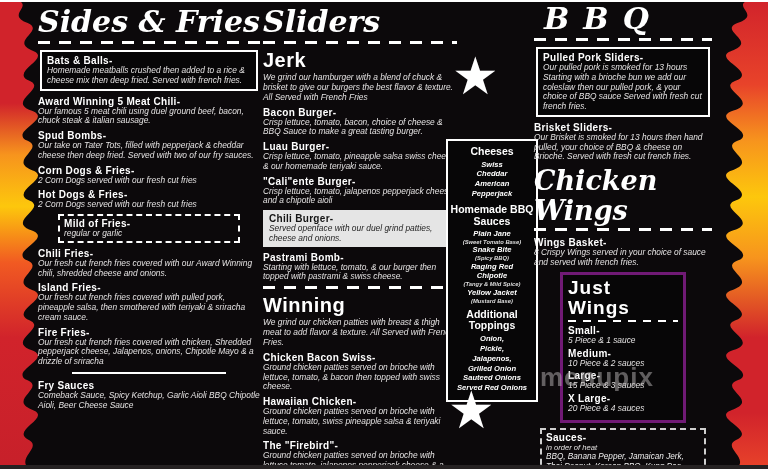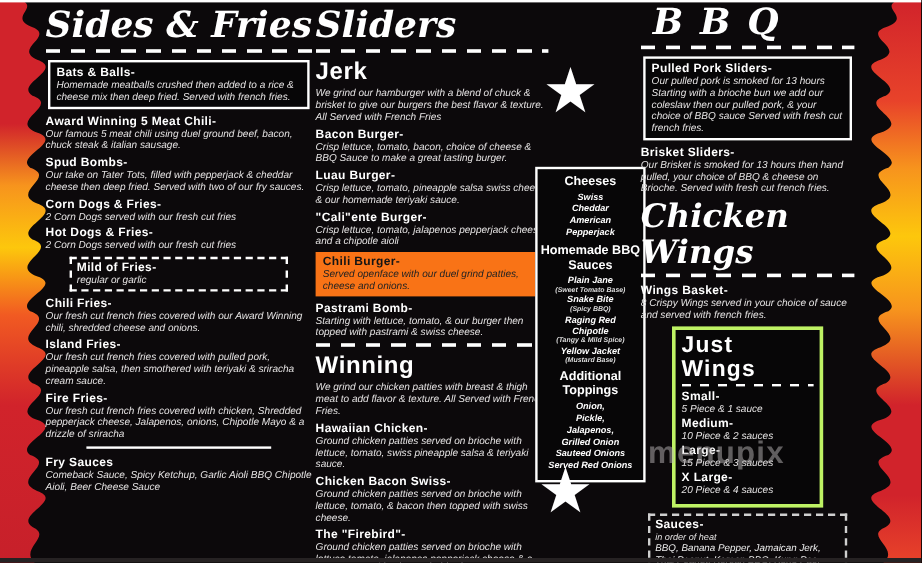--- a/index.html
+++ b/index.html
@@ -22,37 +22,37 @@
   .bbq-title{letter-spacing:14px;padding-left:10px;}
   .wings-title{font-size:27px;margin-top:2px;}
   .dashline{height:3px;margin:3px 0 6px;
             background:repeating-linear-gradient(90deg,#fff 0 12px,transparent 12px 21px);}
 
   .item{margin:0 0 4px;}
   .iname{font-weight:bold;font-size:10px;letter-spacing:.3px;color:#fff;}
   .idesc{font-style:italic;font-size:8.4px;line-height:1.16;color:#e4e2e2;}
 
   .boxed{border:2px solid #fff;background:#070607;padding:3px 5px;margin:1px 2px 5px;}
-  .whitebox{background:#f97316;padding:3px 6px;margin:1px 0 5px;}
+  .whitebox{background:#e5e5e5;padding:3px 6px;margin:1px 0 5px;}
   .whitebox .iname{color:#141414;}
   .whitebox .idesc{color:#232323;}
   .dashedbox{border:2px dashed #fff;padding:2px 4px;margin:2px 20px 5px;}
 
   .hr{height:2px;background:#fff;margin:5px 34px 6px;}
   .h2{font-weight:bold;font-size:20px;line-height:1.05;margin:1px 0 2px;letter-spacing:.5px;}
   .intro{font-style:italic;font-size:8.4px;line-height:1.18;color:#e4e2e2;margin-bottom:4px;}
 
   .options{position:absolute;left:446px;top:112px;width:84px;z-index:2;border:2px solid #fff;
            background:#070607;text-align:center;padding:5px 2px 7px;margin-top:27px;}
   .opt-title{font-weight:bold;font-size:10.5px;line-height:1.1;margin:5px 0 2px;}
   .opt-title:first-child{margin-top:0;}
   .opt-item{font-weight:bold;font-style:italic;font-size:7.6px;line-height:1.3;}
   .opt-note{font-weight:bold;font-style:italic;font-size:5.8px;line-height:1.1;color:#ddd;}
 
-  .jw{border:3px solid #bef264;margin:0 26px 5px;padding:3px 5px 4px;background:#070607;}
+  .jw{border:3px solid #701a75;margin:0 26px 5px;padding:3px 5px 4px;background:#070607;}
   .jw-title{font-weight:bold;font-size:19px;letter-spacing:1px;line-height:1.05;}
   .jw .dashline{height:2px;margin:2px 0 3px;
        background:repeating-linear-gradient(90deg,#fff 0 8px,transparent 8px 15px);}
   .jw .item{margin-bottom:2px;}
 
   .saucebox{border:2px dashed #cfcfcf;margin:0 6px 2px;padding:2px 4px 3px;}
   .sauce-sub{font-style:italic;font-size:7.6px;color:#e4e2e2;}
   .sauce-list{font-style:italic;font-size:8.2px;line-height:1.2;color:#eee;}
 
   .bigstar{position:absolute;color:#fff;font-size:52px;line-height:1;z-index:3;}
@@ -187,26 +187,26 @@
     <div class="item">
       <div class="iname">Pastrami Bomb-</div>
       <div class="idesc">Starting with lettuce, tomato, &amp; our burger then topped with pastrami &amp; swiss cheese.</div>
     </div>
 
     <div class="dashline"></div>
     <div class="h2">Winning</div>
     <div class="intro">We grind our chicken patties with breast &amp; thigh meat to add flavor &amp; texture. All Served with French Fries.</div>
 
     <div class="item">
+      <div class="iname">Chicken Bacon Swiss-</div>
+      <div class="idesc">Ground chicken patties served on brioche with lettuce, tomato, &amp; bacon then topped with swiss cheese.</div>
+    </div>
+    <div class="item">
       <div class="iname">Hawaiian Chicken-</div>
       <div class="idesc">Ground chicken patties served on brioche with lettuce, tomato, swiss pineapple salsa &amp; teriyaki sauce.</div>
-    </div>
-    <div class="item">
-      <div class="iname">Chicken Bacon Swiss-</div>
-      <div class="idesc">Ground chicken patties served on brioche with lettuce, tomato, &amp; bacon then topped with swiss cheese.</div>
     </div>
     <div class="item">
       <div class="iname">The "Firebird"-</div>
       <div class="idesc">Ground chicken patties served on brioche with lettuce tomato, jalapenos pepperjack cheese &amp; a chipotle aioli.</div>
     </div>
 
   </section>
 
   <aside class="options">
     <div class="opt-title">Cheeses</div>

